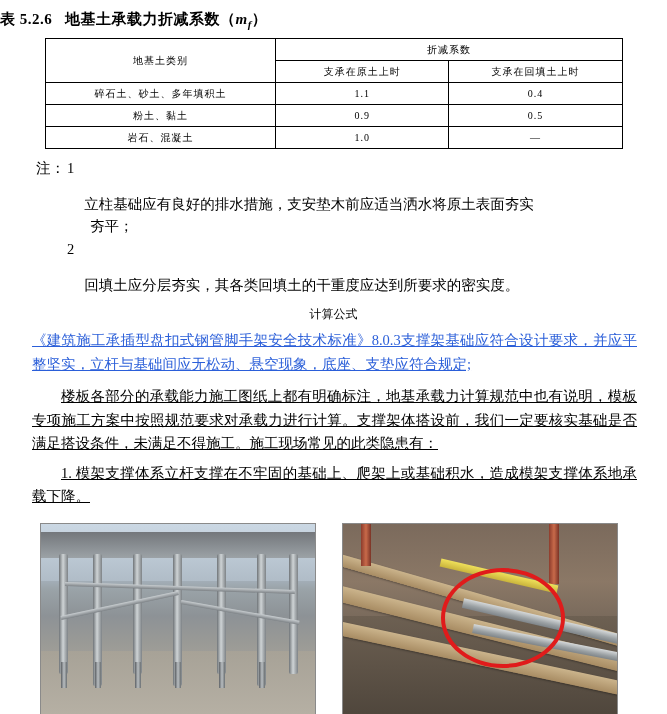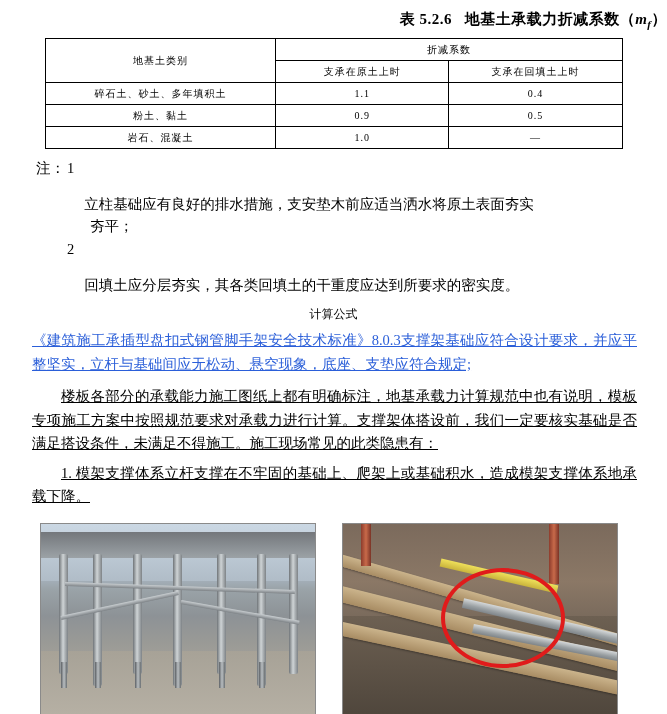--- a/index.html
+++ b/index.html
@@ -15,21 +15,21 @@
     font-size: 14px;
     position: relative;
     overflow: hidden;
   }
   .page {
     width: 667px;
     padding: 0;
     box-sizing: border-box;
   }
   .table-title {
-    text-align: right;
+    text-align: left;
     font-weight: bold;
     font-size: 15px;
     margin: 10px 0 8px 0;
     letter-spacing: 0.5px;
   }
   .table-title .sub {
     font-size: 11px;
     vertical-align: sub;
     font-style: italic;
   }

